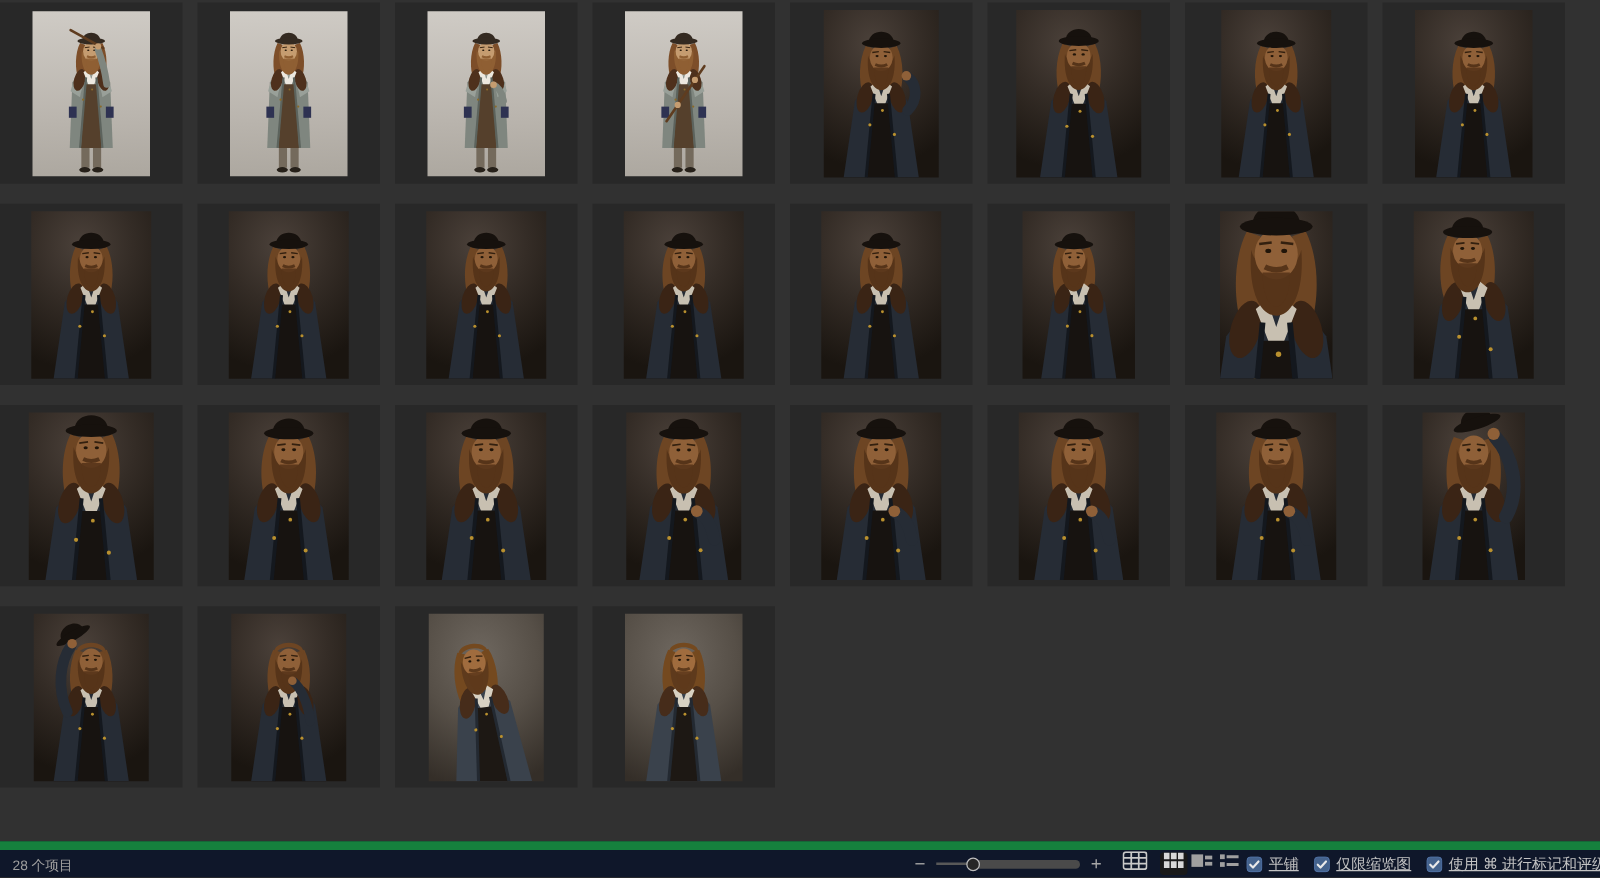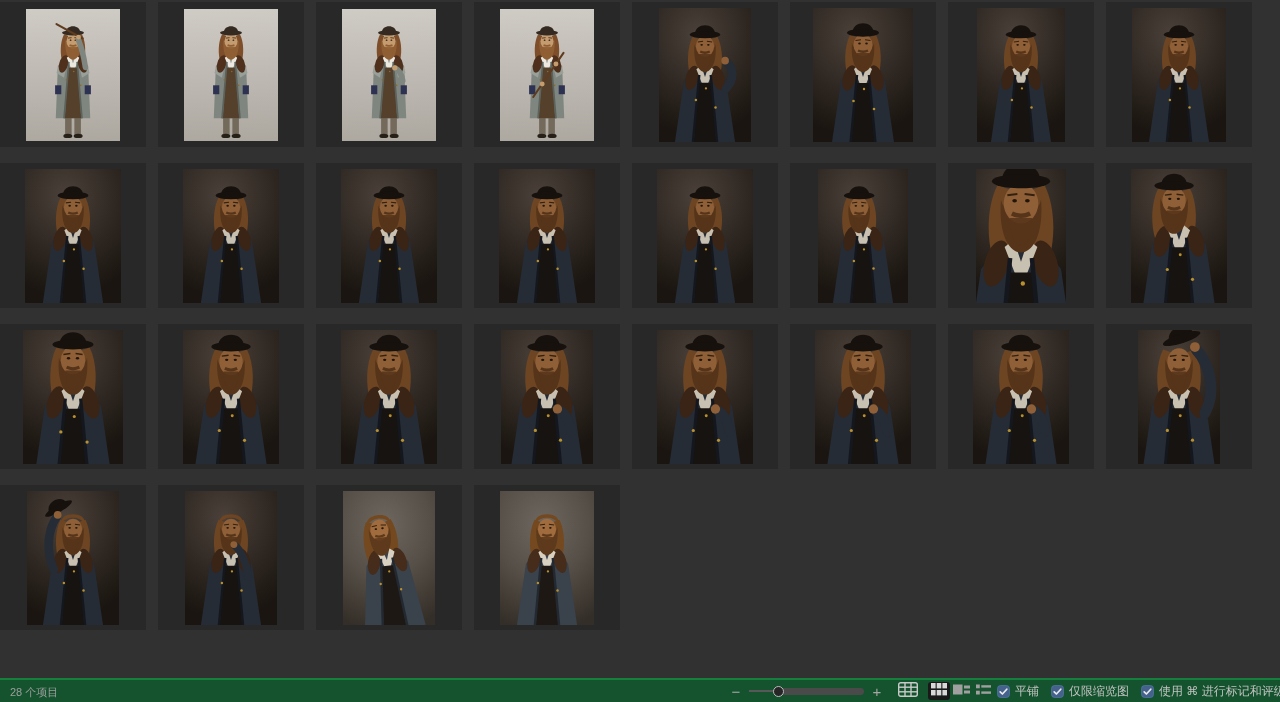--- a/index.html
+++ b/index.html
@@ -19,35 +19,35 @@
   }
   .cell{
     background:#282828;
     display:flex;align-items:center;justify-content:center;
   }
   .photo{position:relative;overflow:hidden;}
   .photo svg{display:block;width:100%;height:100%;}
   
   .statusbar{
     position:absolute;left:0;bottom:0;width:100%;height:22px;
-    background:#14532d;border-top:2px solid #15803d;
+    background:#0f172a;border-top:7px solid #15803d;
   }
   .count{position:absolute;left:10px;top:5px;font-size:11px;color:#9e9e9e;}
   .zoomctl{position:absolute;left:730px;top:0;height:22px;display:flex;align-items:center;gap:7px;}
   .zbtn{color:#a6a6a6;font-size:15px;line-height:1;width:12px;text-align:center;}
   .ztrack{display:flex;align-items:center;height:22px;}
   .zline{width:26px;height:2px;background:#585858;}
   .zknob{width:9px;height:9px;border:1.5px solid #bdbdbd;border-radius:50%;background:#262626;margin:0 -2px;position:relative;z-index:1;}
   .zbar{width:84px;height:7px;border-radius:3.5px;background:#4a4a4a;margin-left:-2px;}
   .viewmodes{position:absolute;left:897px;top:0;height:22px;display:flex;align-items:center;}
   .vm{display:flex;align-items:center;justify-content:center;width:22px;height:18px;border-radius:3px;}
   .vm.first{margin-right:9px;}
   .vm.selected{background:#191919;}
   .toggles{position:absolute;left:997px;top:0;height:22px;display:flex;align-items:center;gap:12px;}
-  .toggle{display:flex;align-items:center;gap:5px;font-size:12px;color:#c3c3c3;white-space:nowrap;}
+  .toggle{display:flex;align-items:center;gap:5px;font-size:12px;color:#c3c3c3;white-space:nowrap;text-decoration:underline;}
   .toggle .cb{display:flex;align-items:center;}
 </style>
 </head>
 <body>
 
 <div class="grid" id="grid">
     <div class="cell">
       <div class="photo" style="width: 94px; height: 132px; background: linear-gradient(178deg, rgb(207, 203, 197), rgb(185, 180, 173) 65%, rgb(172, 167, 159));">
         <svg viewBox="0 0 100 140" preserveAspectRatio="xMidYMid slice">
           <g transform="translate(13.5,5) scale(0.73)">

